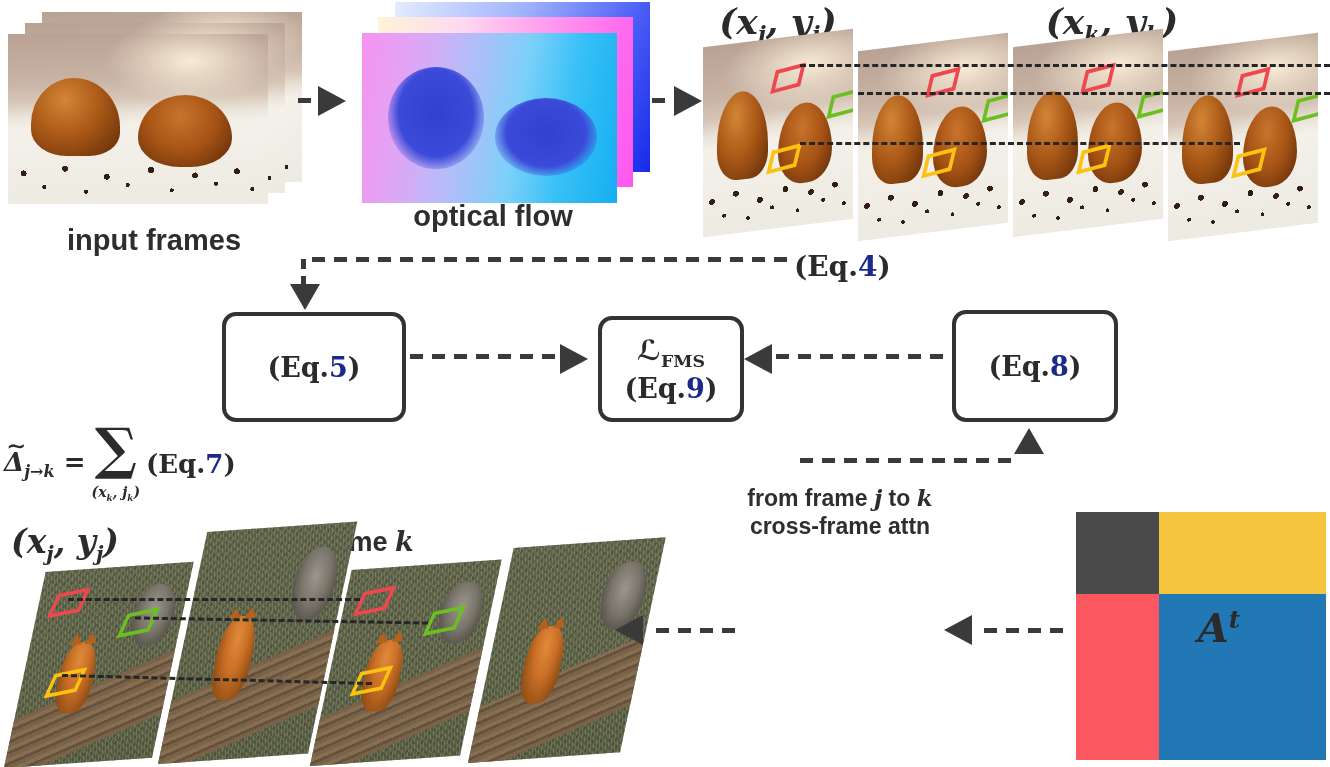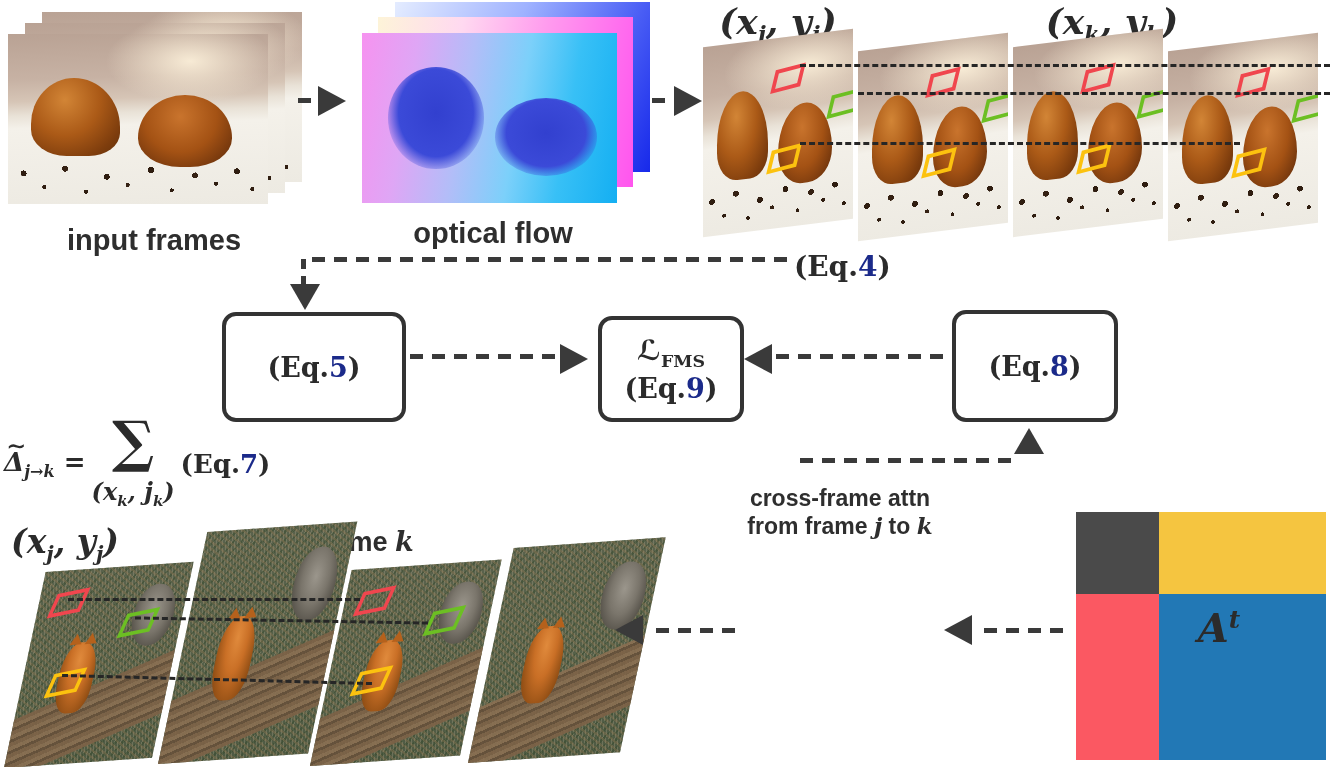--- a/index.html
+++ b/index.html
@@ -74,21 +74,21 @@
   .mlabel{position:absolute;font-family:"DejaVu Serif",serif;font-style:italic;font-weight:700;
       color:#2b2b2b;text-align:center;}
   .eq-num{color:var(--eq-number,#1b2a8a);font-family:"DejaVu Serif",serif;font-weight:700;font-style:normal;}
   .eqbox{position:absolute;border:4.5px solid #333;border-radius:14px;background:#fff;
       display:flex;flex-direction:column;align-items:center;justify-content:center;gap:2px;}
   .eqbox .math{font-size:27px;}
   .eqline{display:flex;align-items:baseline;font-size:27px;}
   .eqrow{position:absolute;display:flex;align-items:center;white-space:nowrap;}
   .sigma-wrap{display:inline-flex;flex-direction:column;align-items:center;margin:0 6px;}
   .sigma{font-size:56px;line-height:.85;font-style:normal;}
-  .sigma-sub{font-size:24px;margin-top:12px;}
+  .sigma-sub{font-size:14px;margin-top:12px;}
   .tilde-wrap{position:relative;display:inline-block;}
   .tilde{position:absolute;left:2px;top:-16px;font-size:24px;font-style:normal;}
   .gridcell{position:absolute;}
 </style>
 </head>
 <body>
 
 <div class="stage">
 
   <div>
@@ -114,21 +114,21 @@
   <div class="ah ah-right" style="left:318px;top:86px;"></div>
 
   <div>
     <div class="scene flow-back" style="left:395px;top:2px;width:255px;height:170px;"></div>
     <div class="scene flow-mid" style="left:378px;top:17px;width:255px;height:170px;"></div>
     <div class="scene flow-front" style="left:362px;top:33px;width:255px;height:170px;">
       <div class="flow-blob" style="left:10%;top:20%;width:38%;height:60%;"></div>
       <div class="flow-blob" style="left:52%;top:38%;width:40%;height:46%;"></div>
     </div>
   </div>
-  <div class="lbl" style="left:368px;top:217px;width:250px;">optical flow</div>
+  <div class="lbl" style="left:368px;top:200px;width:250px;">optical flow</div>
 
   <div class="hdash" style="left:652px;top:98px;width:18px;"></div>
   <div class="ah ah-right" style="left:674px;top:86px;"></div>
 
   <div class="mlabel" style="left:688px;top:0px;width:180px;font-size:36px;">
     <span class="math it">(x<sub>j</sub>, y<sub>j</sub>)</span>
   </div>
   <div class="mlabel" style="left:1022px;top:0px;width:180px;font-size:36px;">
     <span class="math it">(x<sub>k</sub>, y<sub>k</sub>)</span>
   </div>
@@ -262,22 +262,22 @@
   </div>
 
   <div class="tdash" style="left:68px;top:598px;width:292px;"></div>
   <div class="tdash" style="left:135px;top:619px;width:293px;transform:rotate(1deg);"></div>
   <div class="tdash" style="left:62px;top:678px;width:310px;transform:rotate(1.5deg);"></div>
 
   <div class="ah ah-left" style="left:615px;top:615px;"></div>
   <div class="hdash" style="left:656px;top:628px;width:86px;"></div>
 
   <div class="lbl small" style="left:740px;top:484px;width:200px;">
+    <div>from frame <i>j</i> to <i>k</i></div>
     <div>cross-frame attn</div>
-    <div>from frame <i>j</i> to <i>k</i></div>
   </div>
 
   <div class="ah ah-left" style="left:944px;top:615px;"></div>
   <div class="hdash" style="left:984px;top:628px;width:88px;"></div>
 
   <div class="scene" style="left:1076px;top:512px;width:250px;height:248px;">
     <div class="gridcell" style="left:0;top:0;width:83px;height:82px;background:var(--attn-gray,#4a4a4a);"></div>
     <div class="gridcell" style="left:83px;top:0;width:167px;height:82px;background:var(--attn-yellow,#f5c540);"></div>
     <div class="gridcell" style="left:0;top:82px;width:83px;height:166px;background:var(--attn-red,#fb5862);"></div>
     <div class="gridcell" style="left:83px;top:82px;width:167px;height:166px;background:var(--attn-blue,#2278b5);"></div>

